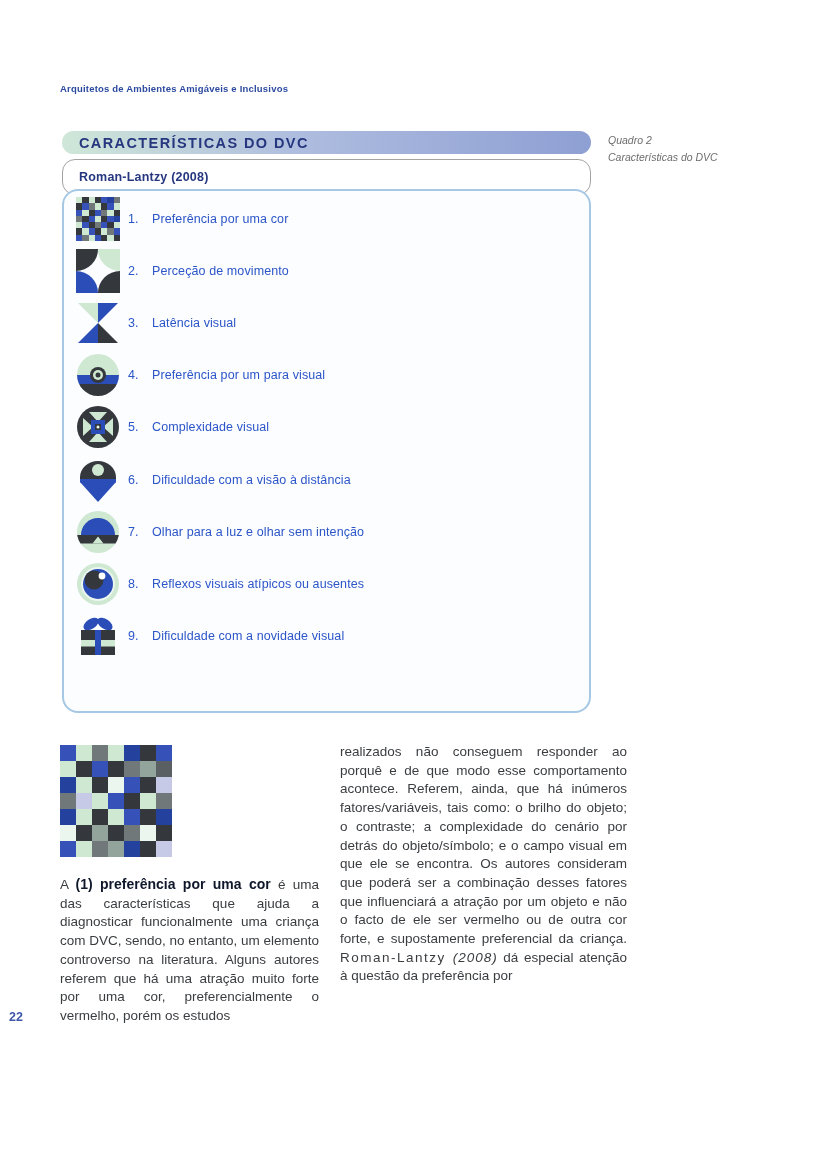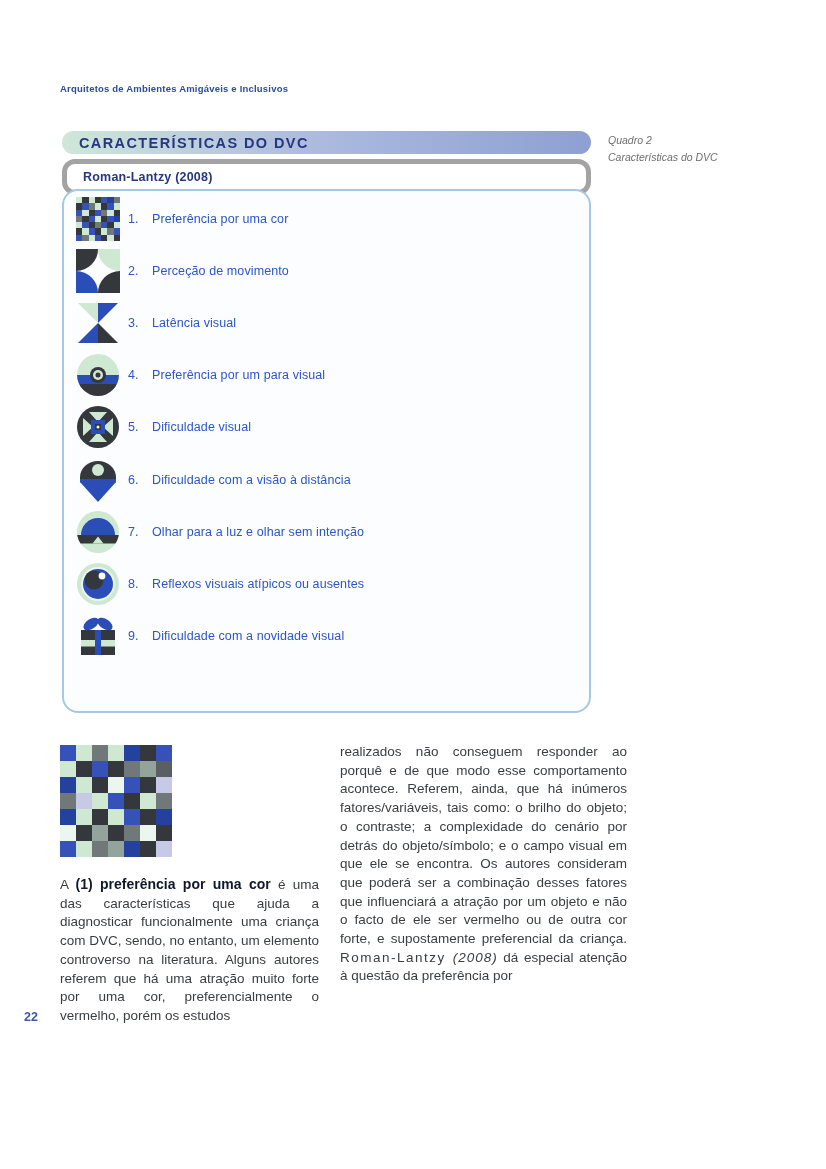--- a/index.html
+++ b/index.html
@@ -21,21 +21,21 @@
   }
   .title-bar span {
     font-size:14.5px; font-weight:800; color:#26377f; letter-spacing:1.4px;
   }
   .side-caption {
     position:absolute; left:608px; top:132px;
     font-size:10.5px; font-style:italic; color:#6d6d6d; line-height:17px;
   }
   .author-pill {
     position:absolute; left:62px; top:159px; width:529px; height:36px;
-    border:5px solid #a3a3a3; border-radius:13px; background:#ffffff;
+    border:1px solid #a3a3a3; border-radius:13px; background:#ffffff;
     display:flex; align-items:center; padding-left:16px;
   }
   .author-pill span { font-size:12.5px; font-weight:700; color:#26377f; letter-spacing:.2px; }
   .list-box {
     position:absolute; left:62px; top:189px; width:529px; height:524px;
     border:2px solid #a6c8e4; border-radius:16px; background:#fbfdff;
     padding:2px 0 0 12px; display:flex; flex-direction:column;
   }
   .row { height:52.1px; display:flex; align-items:center; }
   .row-icon { width:44px; height:44px; flex:0 0 44px; display:block; }
@@ -51,21 +51,21 @@
   .col-left  { left:60px;  top:875px; width:259px; }
   .col-right { left:340px; top:743px; width:287px; }
   .body-text {
     font-size:13.5px; line-height:18.7px; color:#3a3d40;
     text-align:justify;
   }
   .lead-bold { font-weight:700; color:#0f172a; font-size:14px; }
   .author-spaced { letter-spacing:1.5px; }
   .year-italic { font-style:italic; letter-spacing:1px; }
   .page-number {
-    position:absolute; left:24px; top:1010px;
+    position:absolute; left:9px; top:1010px;
     font-size:12.5px; font-weight:700; color:#3f58a8;
   }
   .logo { position:absolute; left:650px; top:1016px; width:140px; color:#1b1b1d; }
   .logo .anip-wrap { height:52px; }
   .logo .ver {
     font-size:30px; font-weight:800; letter-spacing:1px; line-height:30px;
     margin-top:2px; margin-left:6px;
   }
   .logo .tag {
     margin-top:6px; margin-left:2px;
@@ -206,21 +206,21 @@
       <polygon points="13,7 31,7 22,17" fill="#cfe8d2"></polygon>
       <polygon points="13,37 31,37 22,27" fill="#cfe8d2"></polygon>
       <polygon points="7,13 7,31 17,22" fill="#cfe8d2"></polygon>
       <polygon points="37,13 37,31 27,22" fill="#cfe8d2"></polygon>
       <rect x="15" y="15" width="14" height="14" fill="#2a4db8"></rect>
       <rect x="19" y="19" width="6" height="6" fill="#34383d"></rect>
       <circle cx="22" cy="22" r="1.5" fill="#eaf6ee"></circle>
     </svg>
         </span>
       <span class="row-num">5.</span>
-      <span class="row-label">Dificuldade visual</span>
+      <span class="row-label">Complexidade visual</span>
     </div>
 
     <div class="row">
       <span class="row-icon">
           <svg width="44" height="44" viewBox="0 0 44 44">
       <path d="M4,19 A18,16 0 0,1 40,19 L40,24 L4,24 Z" fill="#34383d"></path>
       <polygon points="4,24 40,24 22,44" fill="#2a4db8"></polygon>
       <rect x="4" y="21" width="36" height="3.5" fill="#2a4db8"></rect>
       <circle cx="22" cy="12" r="6" fill="#cfe8d2"></circle>
     </svg>

